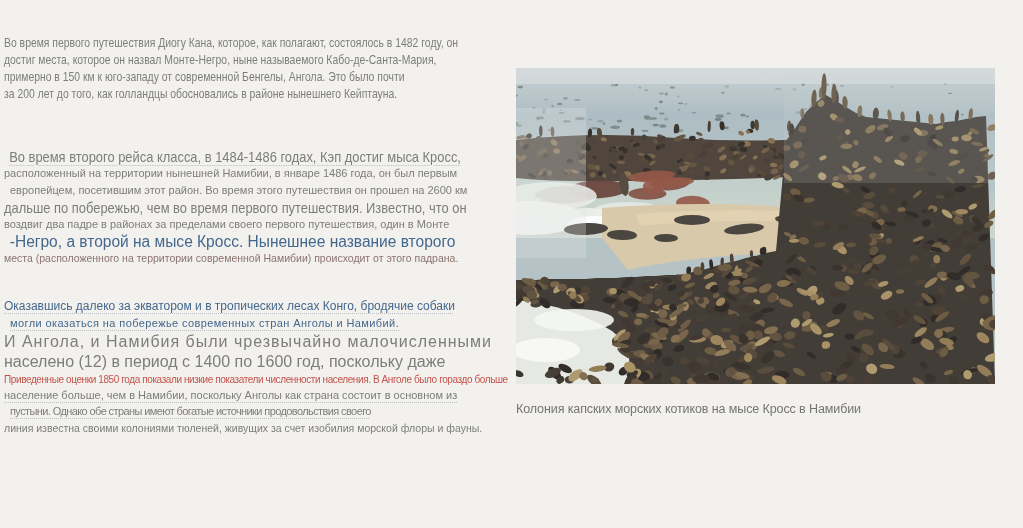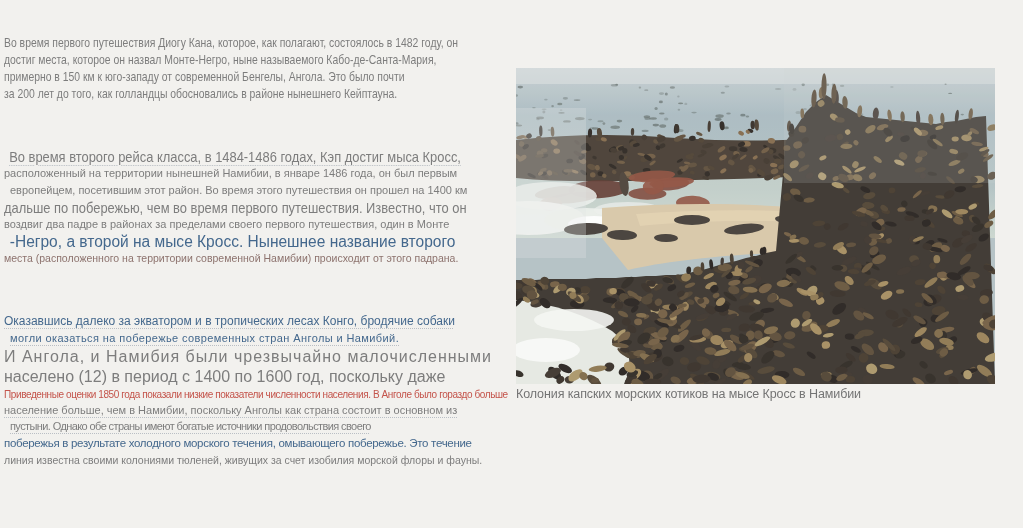--- a/index.html
+++ b/index.html
@@ -5,72 +5,71 @@
   html,body{margin:0;padding:0;}
   body{
     width:1023px;height:528px;overflow:hidden;
     font-family:"Liberation Sans","DejaVu Sans",sans-serif;
     background:var(--bg,#f2f1ee);
   }
   .page{position:relative;width:1023px;height:528px;background:var(--bg,#f2f1ee);}
   .text-col{position:absolute;left:4px;top:34px;width:505px;}
   .para{margin:0;padding:0;}
   .para + .para.gap1{margin-top:46px;}
-  .para + .para.gap2{margin-top:47px;}
+  .para + .para.gap2{margin-top:32px;}
   .ln{white-space:nowrap;transform-origin:0 50%;line-height:17px;}
   .gray{color:var(--gray,#7d7d7d);}
   .blue{color:var(--blue,#44688d);}
   .red{color:var(--red,#c4544b);}
   .brown{color:var(--brown,#8d736e);}
   .f10{font-size:10px}.f105{font-size:10.5px}.f11{font-size:11px}.f115{font-size:11.5px}
   .f12{font-size:12px}.f13{font-size:13px}.f135{font-size:11px}.f15{font-size:15px}.f16{font-size:16px}
   .lh15{line-height:15px}.lh16{line-height:16px}.lh20{line-height:20px}
   .ls04{letter-spacing:.4px}.ls10{letter-spacing:1px}
   .lsn03{letter-spacing:-.3px}.lsn04{letter-spacing:-.4px}.lsn06{letter-spacing:-.6px}
   .sq80{transform:scaleX(.80)}.sq86{transform:scaleX(.86)}.sq97{transform:scaleX(.97)}
   .ind{padding-left:6px;}
   .du{text-decoration:underline dotted rgba(130,142,155,.5);text-underline-offset:3px;text-decoration-thickness:1px;}
   .figure{position:absolute;left:516px;top:68px;width:479px;margin:0;}
   .photo{width:479px;height:316px;overflow:hidden;background:#b3c1c4;}
   .photo svg{display:block;}
-  .caption{margin-top:3px;font-size:12.5px;color:var(--capc,#747474);letter-spacing:-.1px;}
+  .caption{margin-top:18px;font-size:12.5px;color:var(--capc,#747474);letter-spacing:-.1px;}
 </style>
 </head>
 <body>
 
 <div class="page">
 
   <div class="text-col">
 
     <div class="para">
       <div class="ln f13 sq80 gray">Во время первого путешествия Диогу Кана, которое, как полагают, состоялось в 1482 году, он</div>
       <div class="ln f13 sq80 gray">достиг места, которое он назвал Монте-Негро, ныне называемого Кабо-де-Санта-Мария,</div>
       <div class="ln f13 sq80 gray">примерно в 150 км к юго-западу от современной Бенгелы, Ангола. Это было почти</div>
       <div class="ln f13 sq80 gray">за 200 лет до того, как голландцы обосновались в районе нынешнего Кейптауна.</div>
     </div>
 
     <div class="para gap1">
       <div class="ln f15 sq86 gray ind du">Во время второго рейса класса, в 1484-1486 годах, Кэп достиг мыса Кросс,</div>
       <div class="ln f11 gray">расположенный на территории нынешней Намибии, в январе 1486 года, он был первым</div>
-      <div class="ln f11 gray ind">европейцем, посетившим этот район. Во время этого путешествия он прошел на 1400 км</div>
+      <div class="ln f11 gray ind">европейцем, посетившим этот район. Во время этого путешествия он прошел на 2600 км</div>
       <div class="ln f15 sq86 gray">дальше по побережью, чем во время первого путешествия. Известно, что он</div>
       <div class="ln f11 gray">воздвиг два падре в районах за пределами своего первого путешествия, один в Монте</div>
       <div class="ln f16 sq97 blue ind">-Негро, а второй на мысе Кросс. Нынешнее название второго</div>
       <div class="ln f105 brown lh16">места (расположенного на территории современной Намибии) происходит от этого падрана.</div>
     </div>
 
     <div class="para gap2">
       <div class="ln f12 blue du">Оказавшись далеко за экватором и в тропических лесах Конго, бродячие собаки</div>
       <div class="ln f135 blue ls04 ind du">могли оказаться на побережье современных стран Анголы и Намибий.</div>
       <div class="ln f16 gray ls10 lh20">И Ангола, и Намибия были чрезвычайно малочисленными</div>
       <div class="ln f16 gray lh20">населено (12) в период с 1400 по 1600 год, поскольку даже</div>
       <div class="ln f10 red lsn04 lh15">Приведенные оценки 1850 года показали низкие показатели численности населения. В Анголе было гораздо больше</div>
       <div class="ln f11 gray lh16 du">население больше, чем в Намибии, поскольку Анголы как страна состоит в основном из</div>
       <div class="ln f135 gray lsn06 ind du">пустыни. Однако обе страны имеют богатые источники продовольствия своего</div>
-      <div class="ln f115 blue lsn03">побережья в результате холодного морского течения, омывающего побережье. Это течение</div>
       <div class="ln f105 gray lh16">линия известна своими колониями тюленей, живущих за счет изобилия морской флоры и фауны.</div>
     </div>
 
   </div>
 
   <figure class="figure">
     <div class="photo" role="img" aria-label="Огромная колония морских котиков на скалах и пляже у океана">
       <svg id="photo-svg" width="479" height="316" viewBox="0 0 479 316" xmlns="http://www.w3.org/2000/svg">
           <defs>
             <linearGradient id="wg" x1="0" y1="0" x2="0" y2="1">

